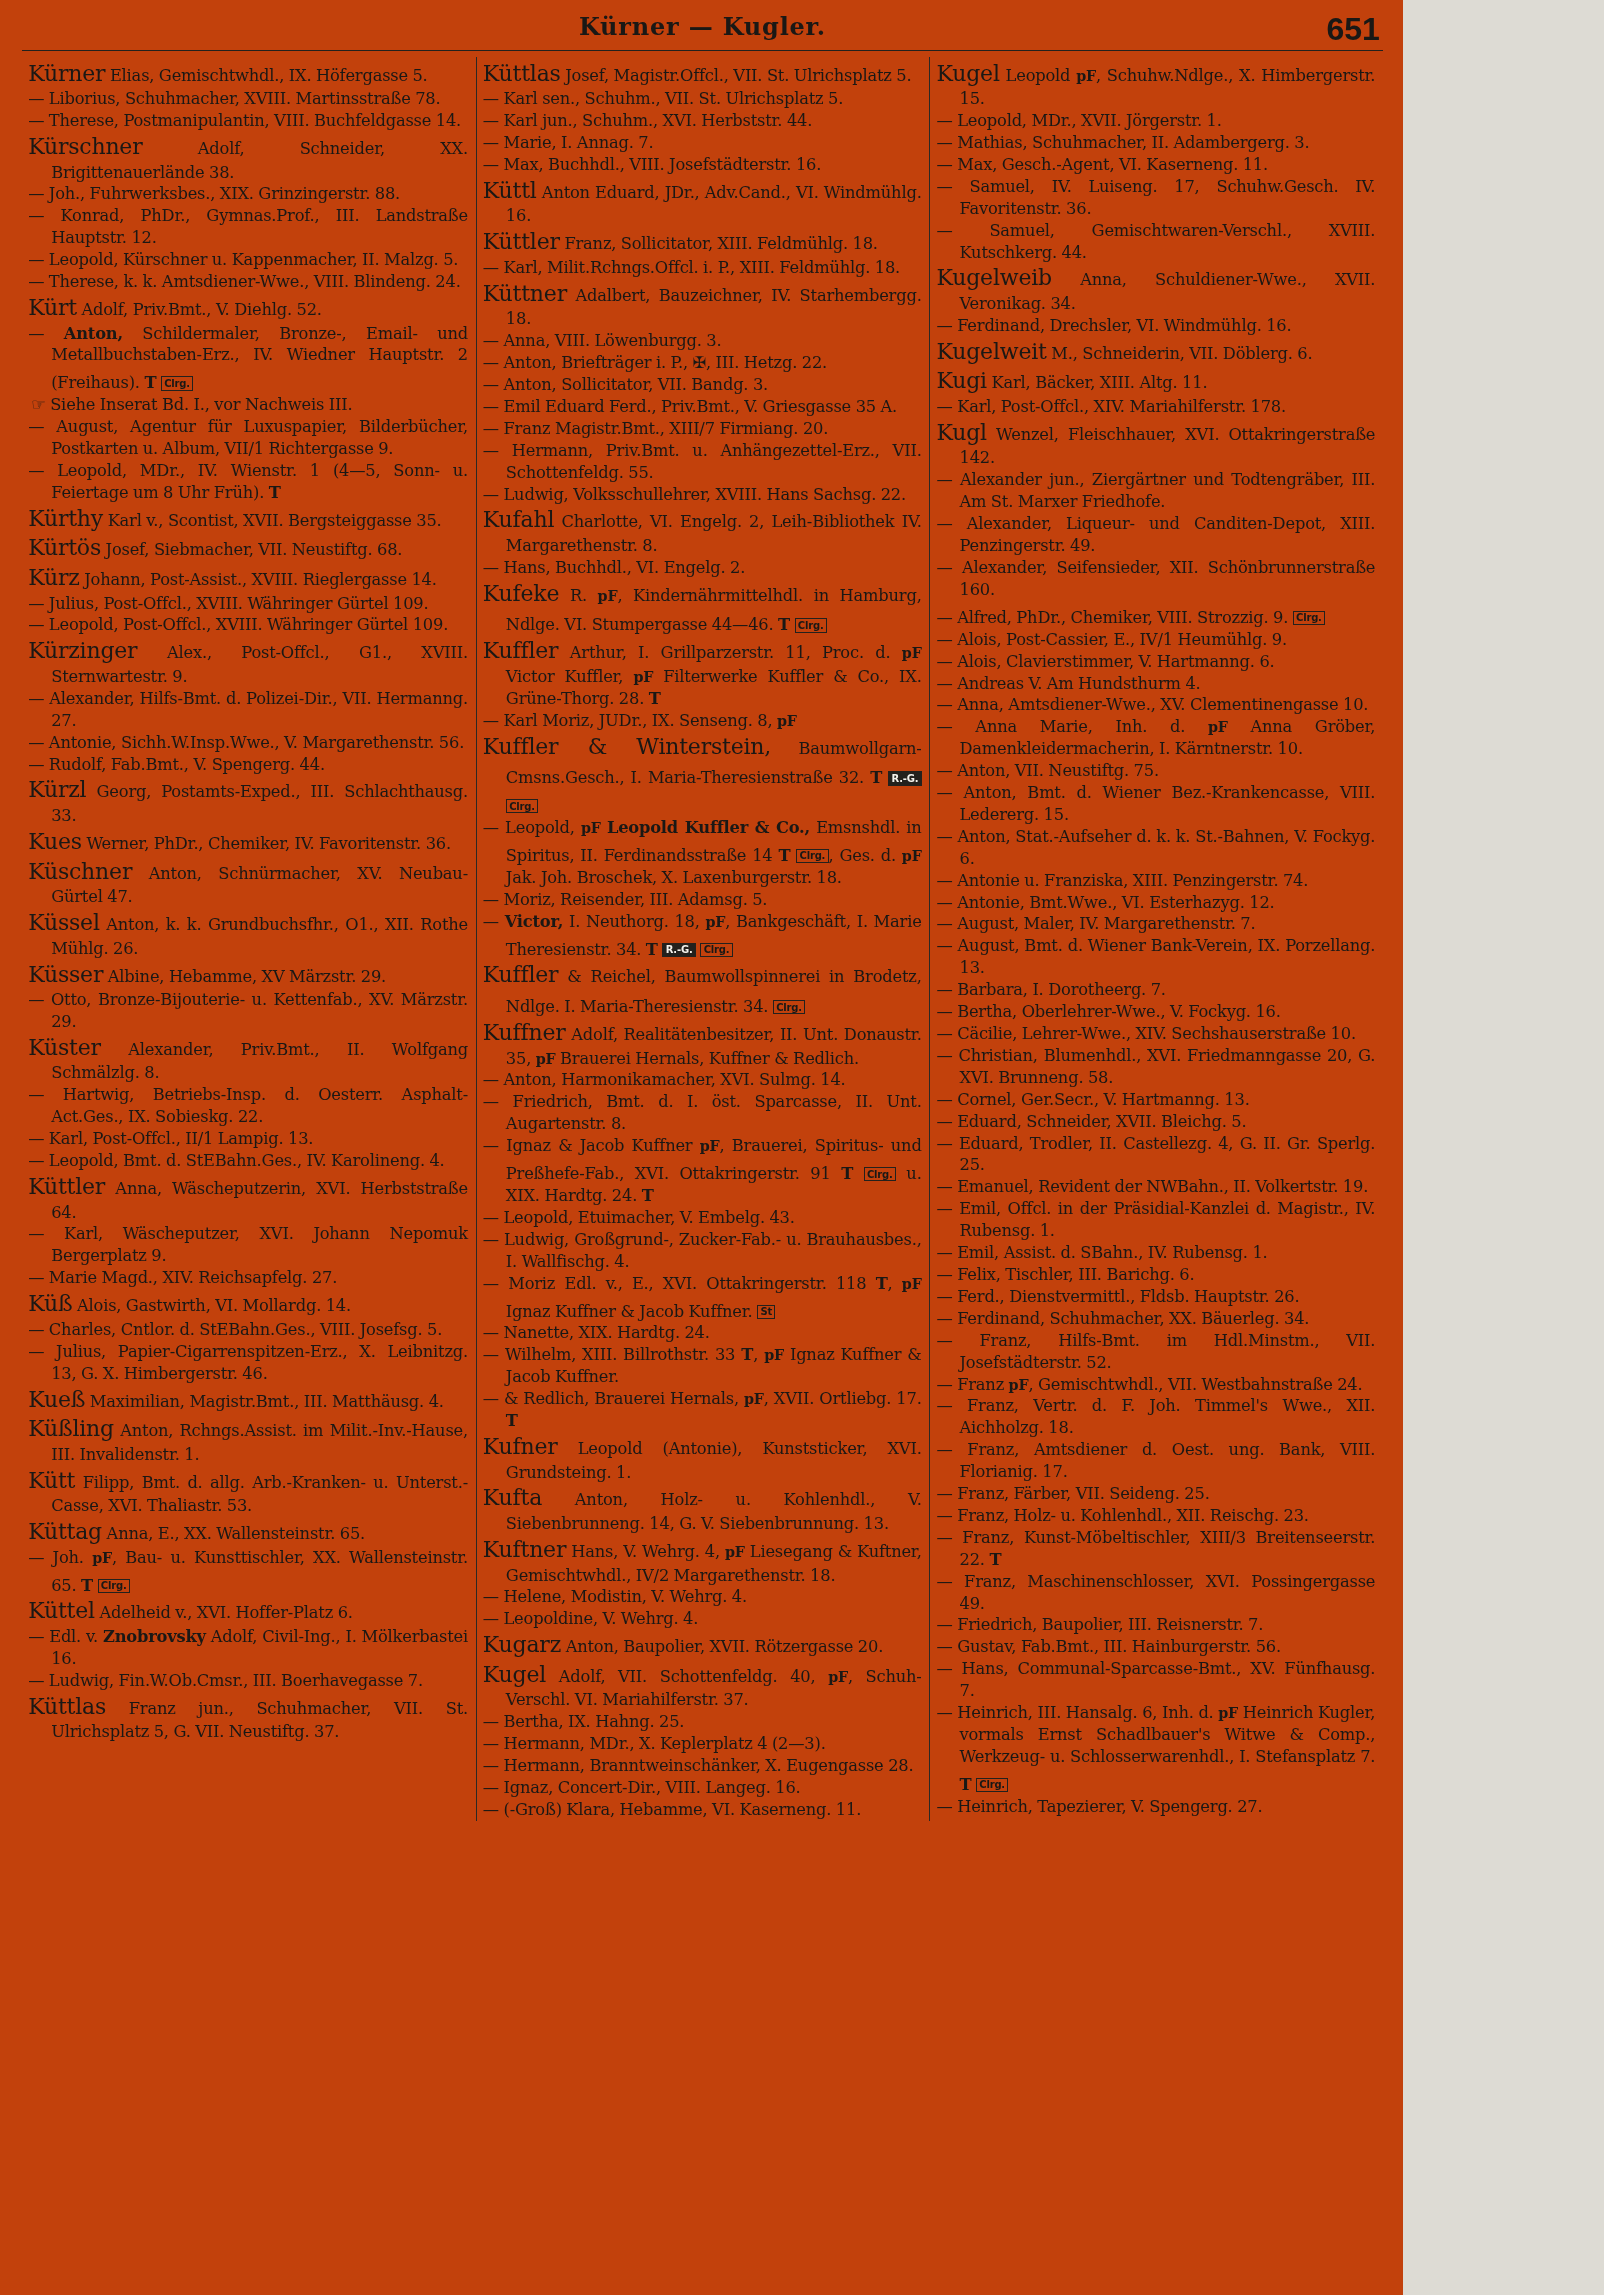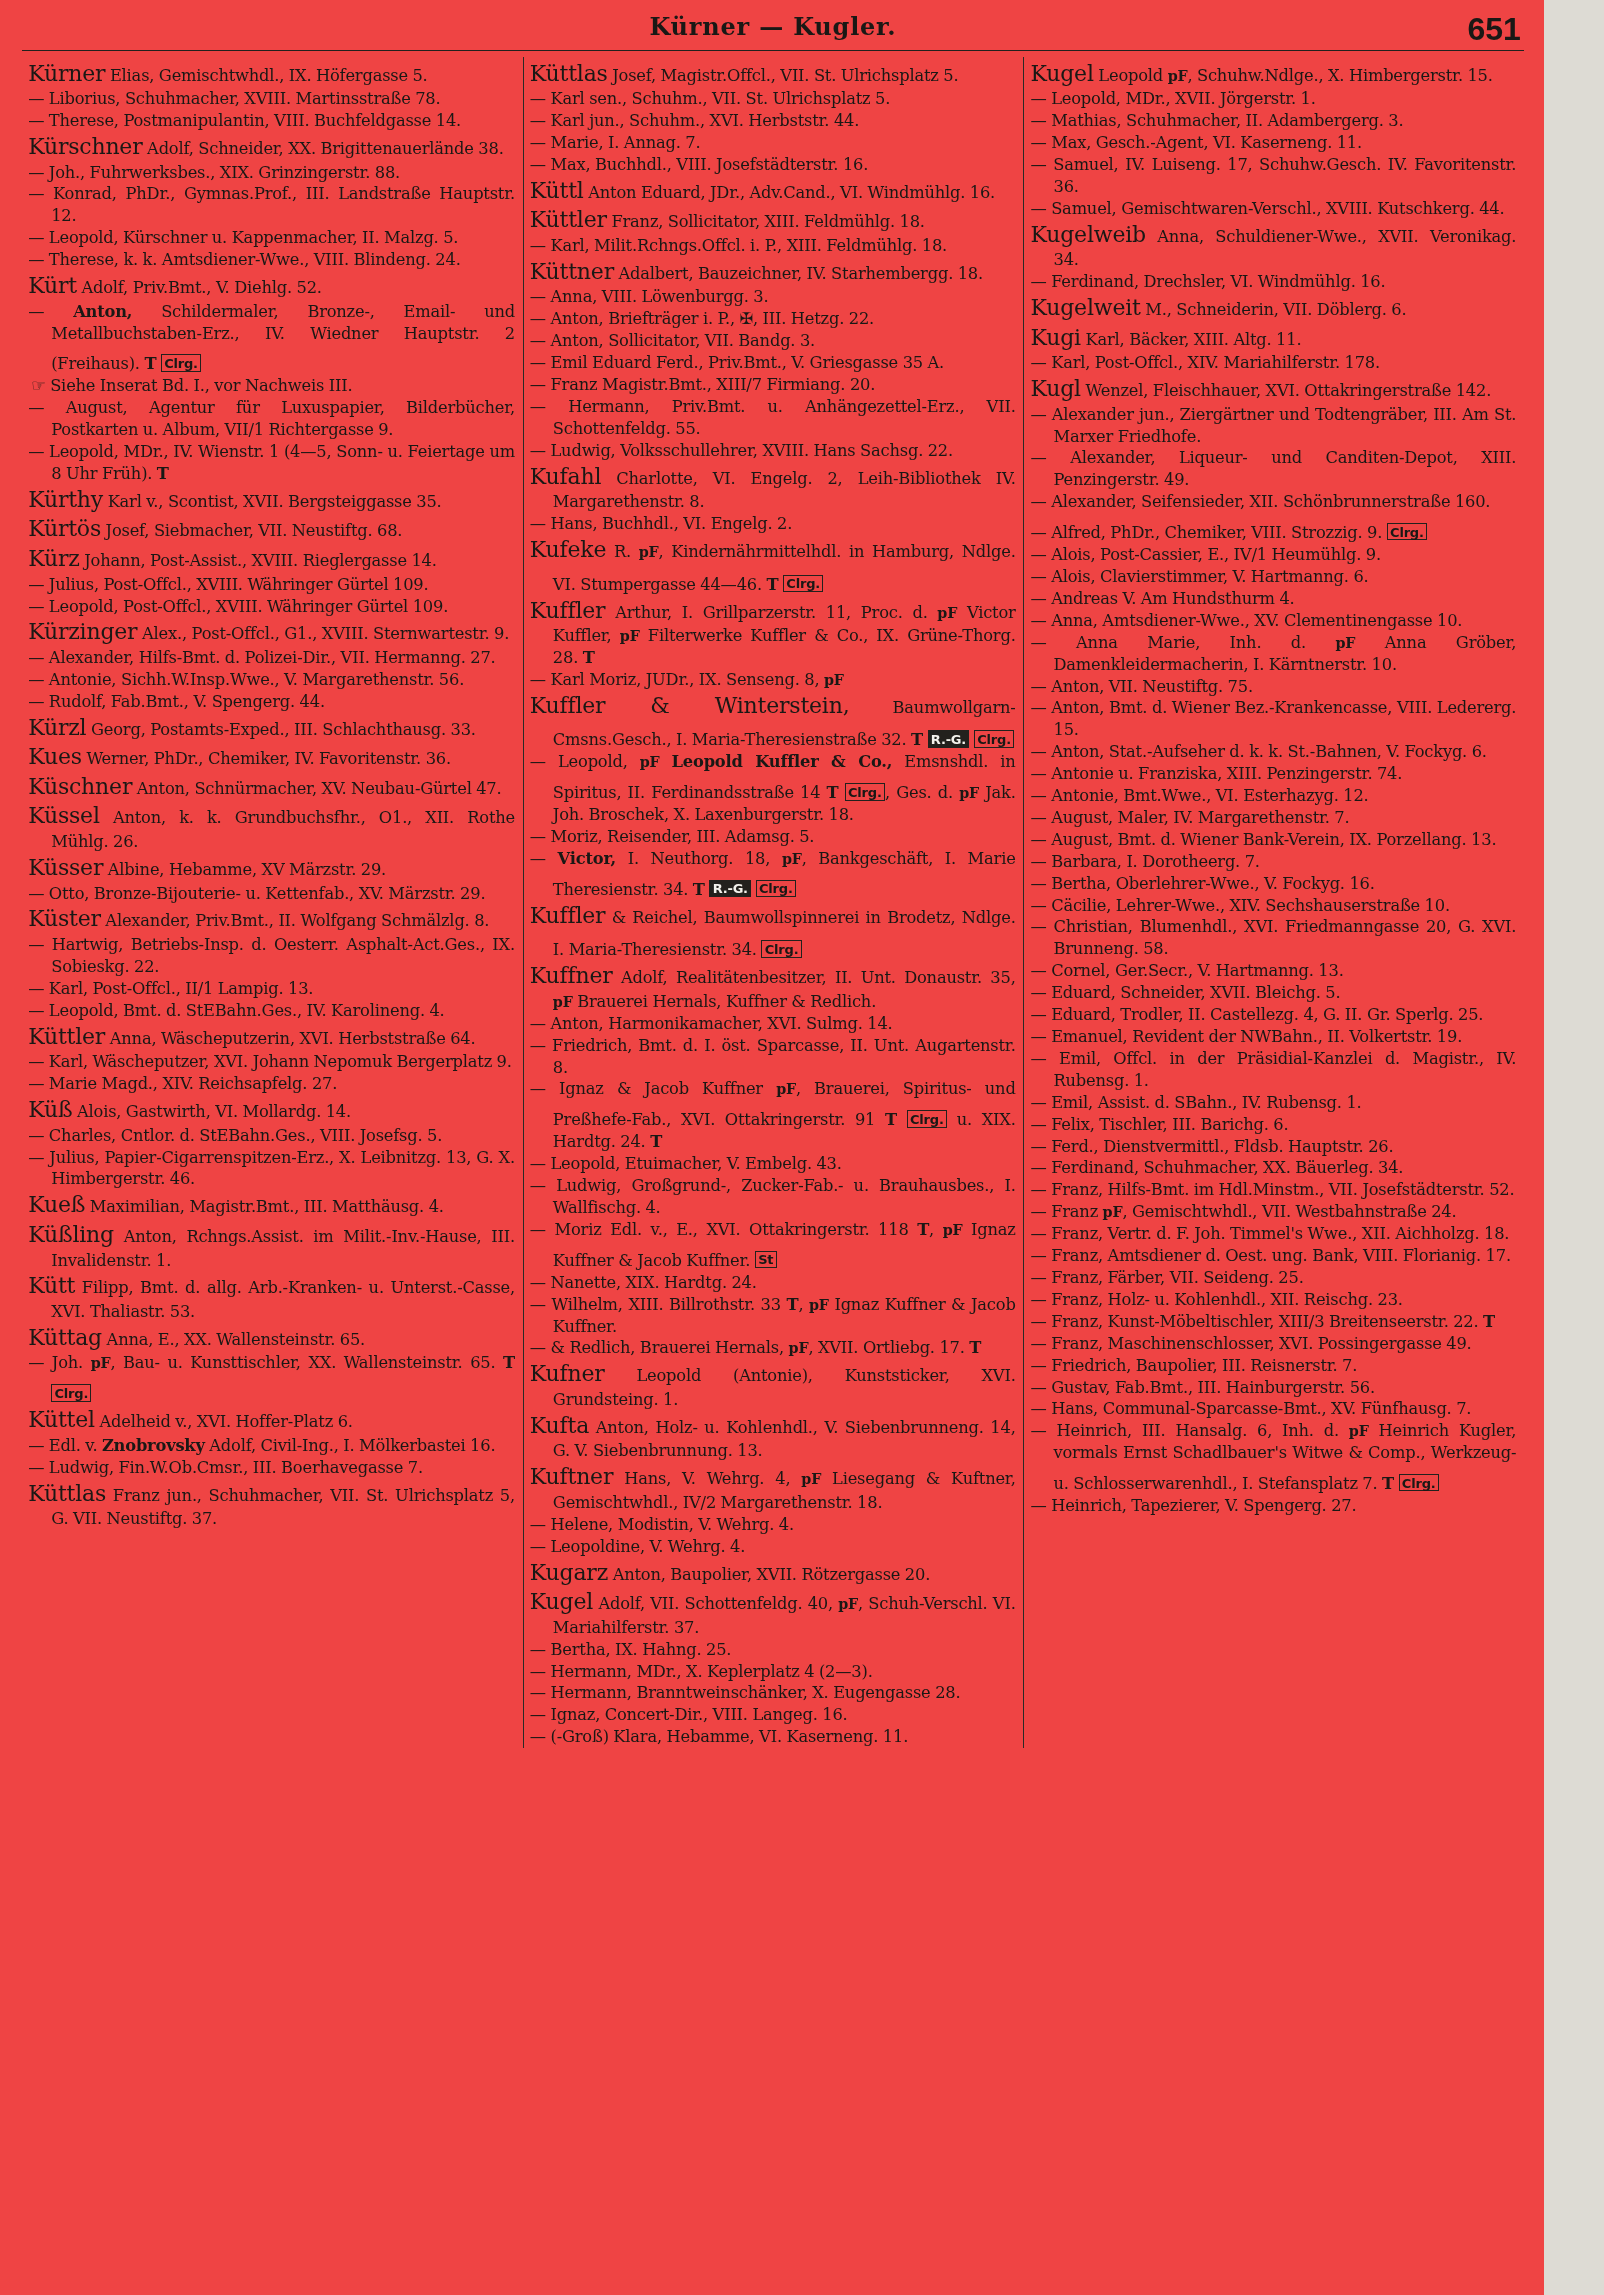--- a/index.html
+++ b/index.html
@@ -1,18 +1,18 @@
 <!DOCTYPE html>
 <html style="font-size:12.4px"><head>
 <meta charset="utf-8">
 <style>
   html,body{margin:0;padding:0;background:#dddbd4;}
   .page{
-    width:1544px;height:2295px;box-sizing:border-box;
-    background:#ef4444;color:#1a1815;
+    width:1403px;height:2295px;box-sizing:border-box;
+    background:#c2410c;color:#1a1815;
     padding:12.4px 20px 6.2px 22px;overflow:hidden;
     font-family:"DejaVu Serif", serif;
   }
   .header{position:relative;height:36px;}
   .title{
     text-align:center;font-weight:bold;font-size:24px;letter-spacing:0.8px;
   }
   .pageno{
     position:absolute;right:3.1px;top:-1.5px;font-size:32px;font-weight:bold;
     font-family:Liberation Sans, sans-serif;
@@ -27,21 +27,21 @@
   .entry{
     margin:0;padding-left:23px;text-indent:-23px;
     font-size:16.3px;line-height:1.345;
     letter-spacing:-0.2px;word-spacing:-0.4px;
   }
   .lead{font-weight:normal;font-size:22px;}
   .dashlead{font-weight:normal;}
   .note{padding-left:26px;}
   .box{
     display:inline-block;border:1.5px solid #23211d;
-    font-size:13px;line-height:1;padding:1.5px 2.3px 0.8px 2.3px;
+    font-size:10px;line-height:1;padding:1.5px 2.3px 0.8px 2.3px;
     vertical-align:1.5px;font-family:"DejaVu Sans", sans-serif;font-weight:bold;
     text-indent:0;
     margin-top:10px;
   }
   .box.inv{background:#23211d;color:#f4f2ec;border-color:#23211d;}
   .pf{font-weight:bold;font-size:0.88em;}
   .tel{font-weight:bold;}
   .sym{font-family:"DejaVu Sans", sans-serif;font-weight:bold;}
 </style>
 </head>

